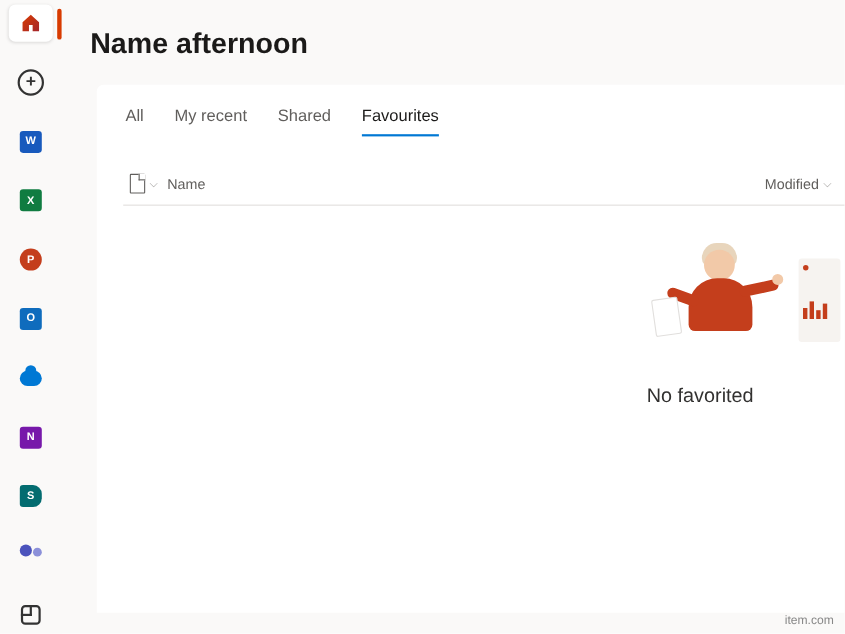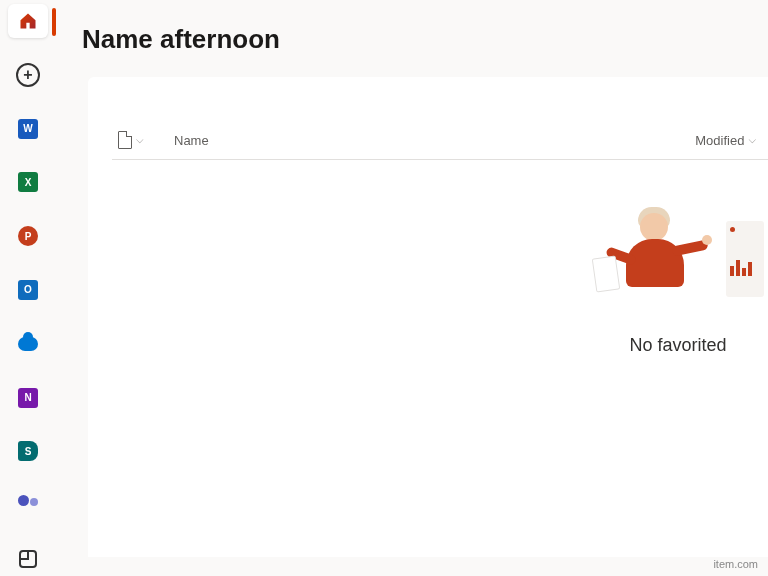--- a/index.html
+++ b/index.html
@@ -82,24 +82,24 @@
   .table-head {
     display:flex; align-items:center;
     margin-top: 34px; padding-bottom:10px;
     border-bottom:1px solid #e1dfdd;
     padding-right: 0;
   }
   .th-icon{width:40px;display:flex;align-items:center;gap:4px;color:#605e5c;padding-left:6px;}
   .doc-ico{width:14px;height:18px;border:1.5px solid #605e5c;border-radius:1px;position:relative;}
   .doc-ico:before{content:"";position:absolute;right:-1px;top:-1px;width:5px;height:5px;background:#fff;border-left:1.5px solid #605e5c;border-bottom:1.5px solid #605e5c;}
   .chev{font-size:10px;color:#a19f9d;}
-  .th-name{font-size:13px;color:#605e5c;margin-left:22px;}
+  .th-name{font-size:13px;color:#605e5c;}
   .th-mod{margin-left:auto;font-size:13px;color:#605e5c;display:flex;align-items:center;gap:4px;margin-right:12px;}
   .empty {
-    position:absolute; right:0; top:130px; text-align:center; width:180px;
+    position:absolute; right:0; top:144px; text-align:left; width:180px;
   }
   .illus{width:160px;height:110px;position:relative;margin:0 auto 18px;}
   .person-head{width:28px;height:28px;background:#f2c9a8;border-radius:50%;position:absolute;left:42px;top:6px;}
   .hair{width:32px;height:22px;background:#e8d5bc;border-radius:16px 16px 10px 10px;position:absolute;left:40px;top:0;}
   .person-body{width:58px;height:48px;background:#c43e1c;border-radius:26px 26px 6px 6px;position:absolute;left:28px;top:32px;}
   .arm-l{width:30px;height:10px;background:#c43e1c;border-radius:5px;position:absolute;left:8px;top:44px;transform:rotate(20deg);}
   .hand-l{width:12px;height:12px;background:#f2c9a8;border-radius:50%;position:absolute;left:2px;top:52px;}
   .arm-r{width:36px;height:10px;background:#c43e1c;border-radius:5px;position:absolute;left:74px;top:36px;transform:rotate(-12deg);}
   .hand-r{width:10px;height:10px;background:#f2c9a8;border-radius:50%;position:absolute;left:104px;top:28px;}
   .paper-l{width:24px;height:34px;background:#fff;border:1px solid #e1dfdd;border-radius:2px;position:absolute;left:-4px;top:50px;transform:rotate(-8deg);}
@@ -165,20 +165,26 @@
       <span class="app-ico">
           <span class="apps-ico"></span>
         </span>
     </div>
   </div>
 
   <div class="main">
     <h1 class="greeting">Name afternoon</h1>
 
     <div class="panel">
+      <div class="tabs">
+        <div class="tab">All</div>
+        <div class="tab">My recent</div>
+        <div class="tab">Shared</div>
+        <div class="tab active">Favourites</div>
+      </div>
 
       <div class="table-head">
         <div class="th-icon">
           <span class="doc-ico"></span>
           <span class="chev">⌵</span>
         </div>
         <div class="th-name">Name</div>
         <div class="th-mod">
           <span>Modified</span>
           <span class="chev">⌵</span>

